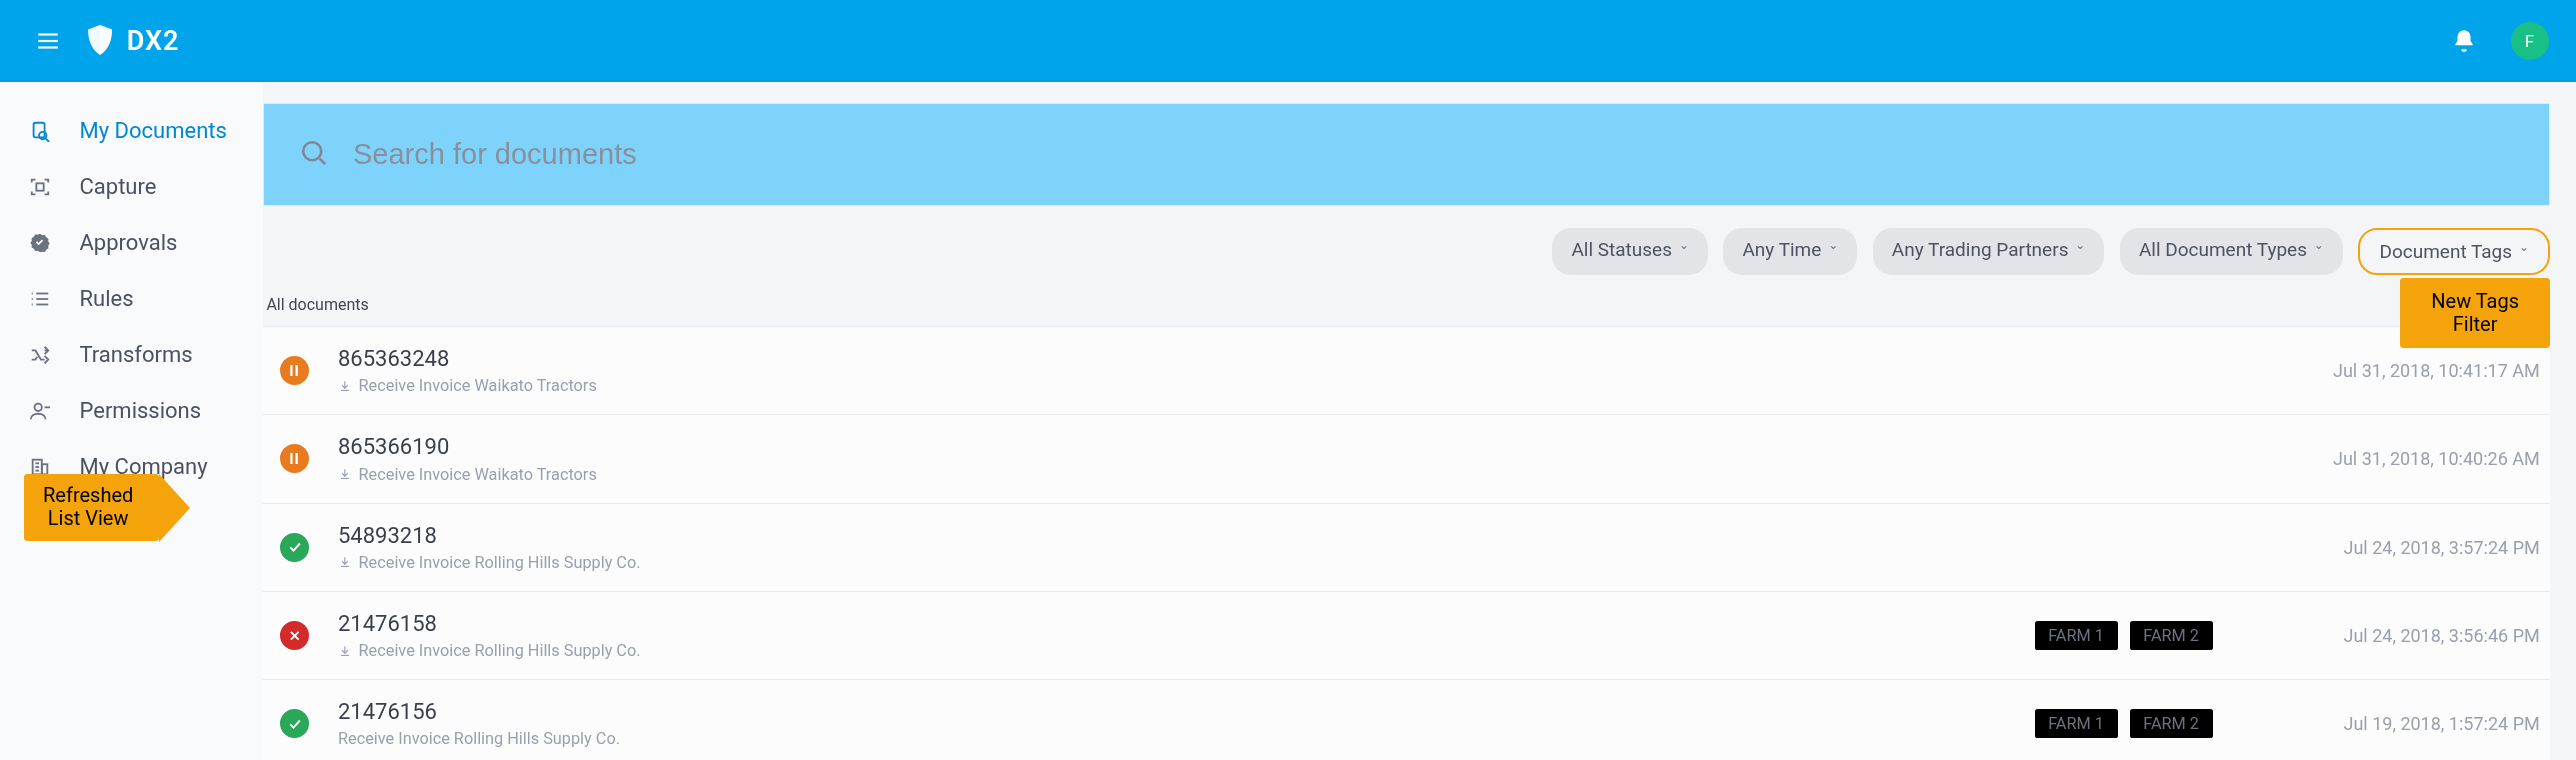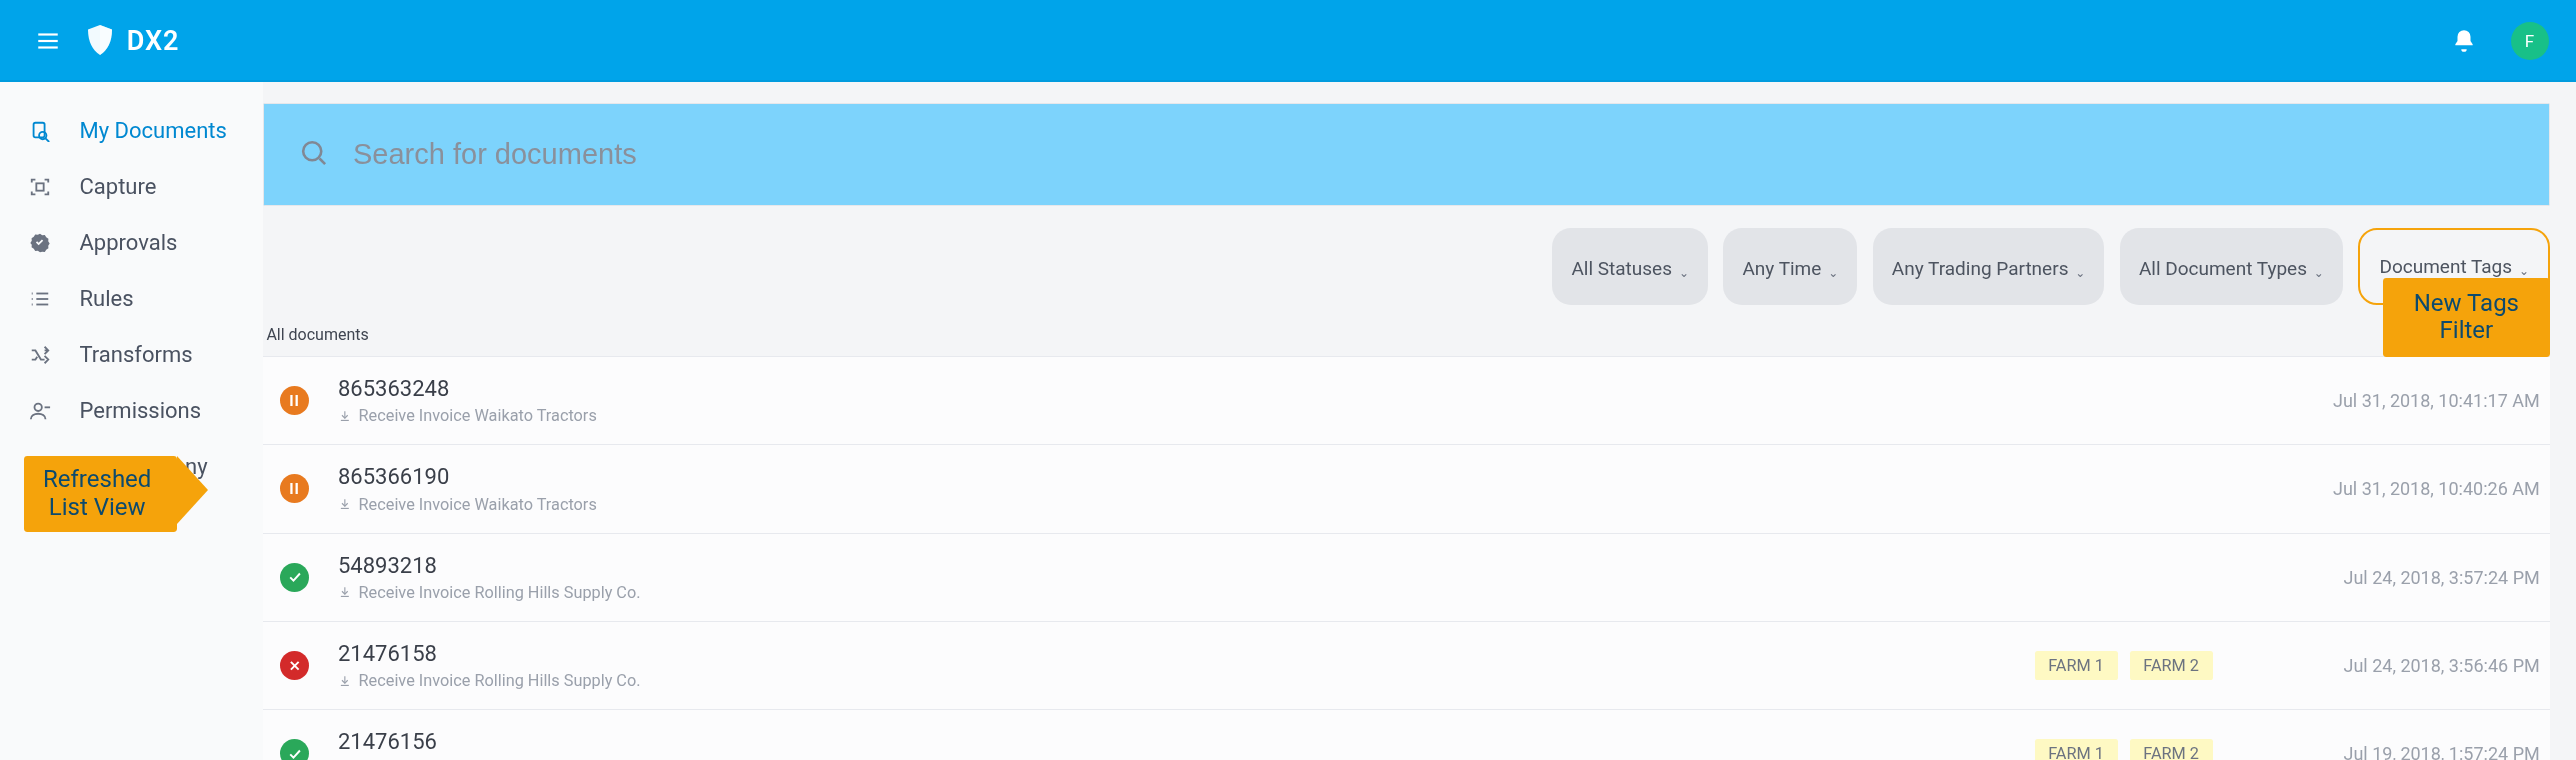--- a/index.html
+++ b/index.html
@@ -62,29 +62,29 @@
     gap: 26px;
     font-size: 22px;
   }
   .nav-item .icon-slot { width: 27.5px; display:flex; justify-content:center; color:#6b7280;}
   .nav-item.active { color:#0088d1; }
   .nav-item.active .icon-slot { color:#0088d1; }
 
   .annotation {
     position:absolute;
     background:#f5a30b;
-    color:#0c4a6e;
-    font-size: 24px;
+    color:#000000;
+    font-size: 20px;
     line-height: 1.15;
     text-align:center;
     border-radius:3.4px;
   }
   .annotation.refreshed {
     left: 24px;
-    top: 374px;
+    top: 392px;
     padding: 10.3px 26px 10.3px 19px;
   }
   .annotation.refreshed::after{
     content:"";
     position:absolute;
     right:-31px; top:0;
     width:0;height:0;
     border-top: 34px solid transparent;
     border-bottom: 34px solid transparent;
     border-left: 31px solid #f5a30b;
@@ -120,24 +120,24 @@
   .filter-row {
     display:flex;
     justify-content:flex-end;
     gap: 15.5px;
     margin-bottom: 20.6px;
     position:relative;
   }
   .pill {
     background:#e2e4e8;
     border-radius: 19px;
-    padding: 25px 19px;
+    padding: 10px 19px;
     font-size: 19px;
     color:#4d5460;
-    display:flex; align-items:flex-end; gap:6.9px;
+    display:flex; align-items:flex-start; gap:6.9px;
     cursor:pointer;
   }
   .pill.highlight {
     background:transparent;
     border: 2.6px solid #f5a30b;
   }
   .chev-sm { font-size: 12px; color:#6b7280; }
 
   .annotation.tags {
     right: 0px;
@@ -168,21 +168,21 @@
     margin-right: 29px;
   }
   .status-pause { background:#e87a1f; font-size:15px; font-weight:bold; letter-spacing:0.9px;}
   .status-ok { background:#2aa85a; }
   .status-err { background:#d32a2a; }
   .doc-main { flex:1; }
   .doc-id { font-size: 22px; color:#3a3f49; margin-bottom:5.2px;}
   .doc-desc { font-size:16.3px; color:#9aa0ab; display:flex; align-items:center; gap:6.9px;}
   .doc-tags { display:flex; gap:12px; margin-right: 52px;}
   .tag-chip {
-    background:#fef9c3;
+    background:#000000;
     color:#6c7380;
     font-size:16.3px;
     padding:5.2px 13.7px;
     border-radius:2.6px;
   }
   .doc-time { font-size:18px; color:#9aa0ab; width: 275px; text-align:right;}
 
 </style>
 </head>
 <body>

